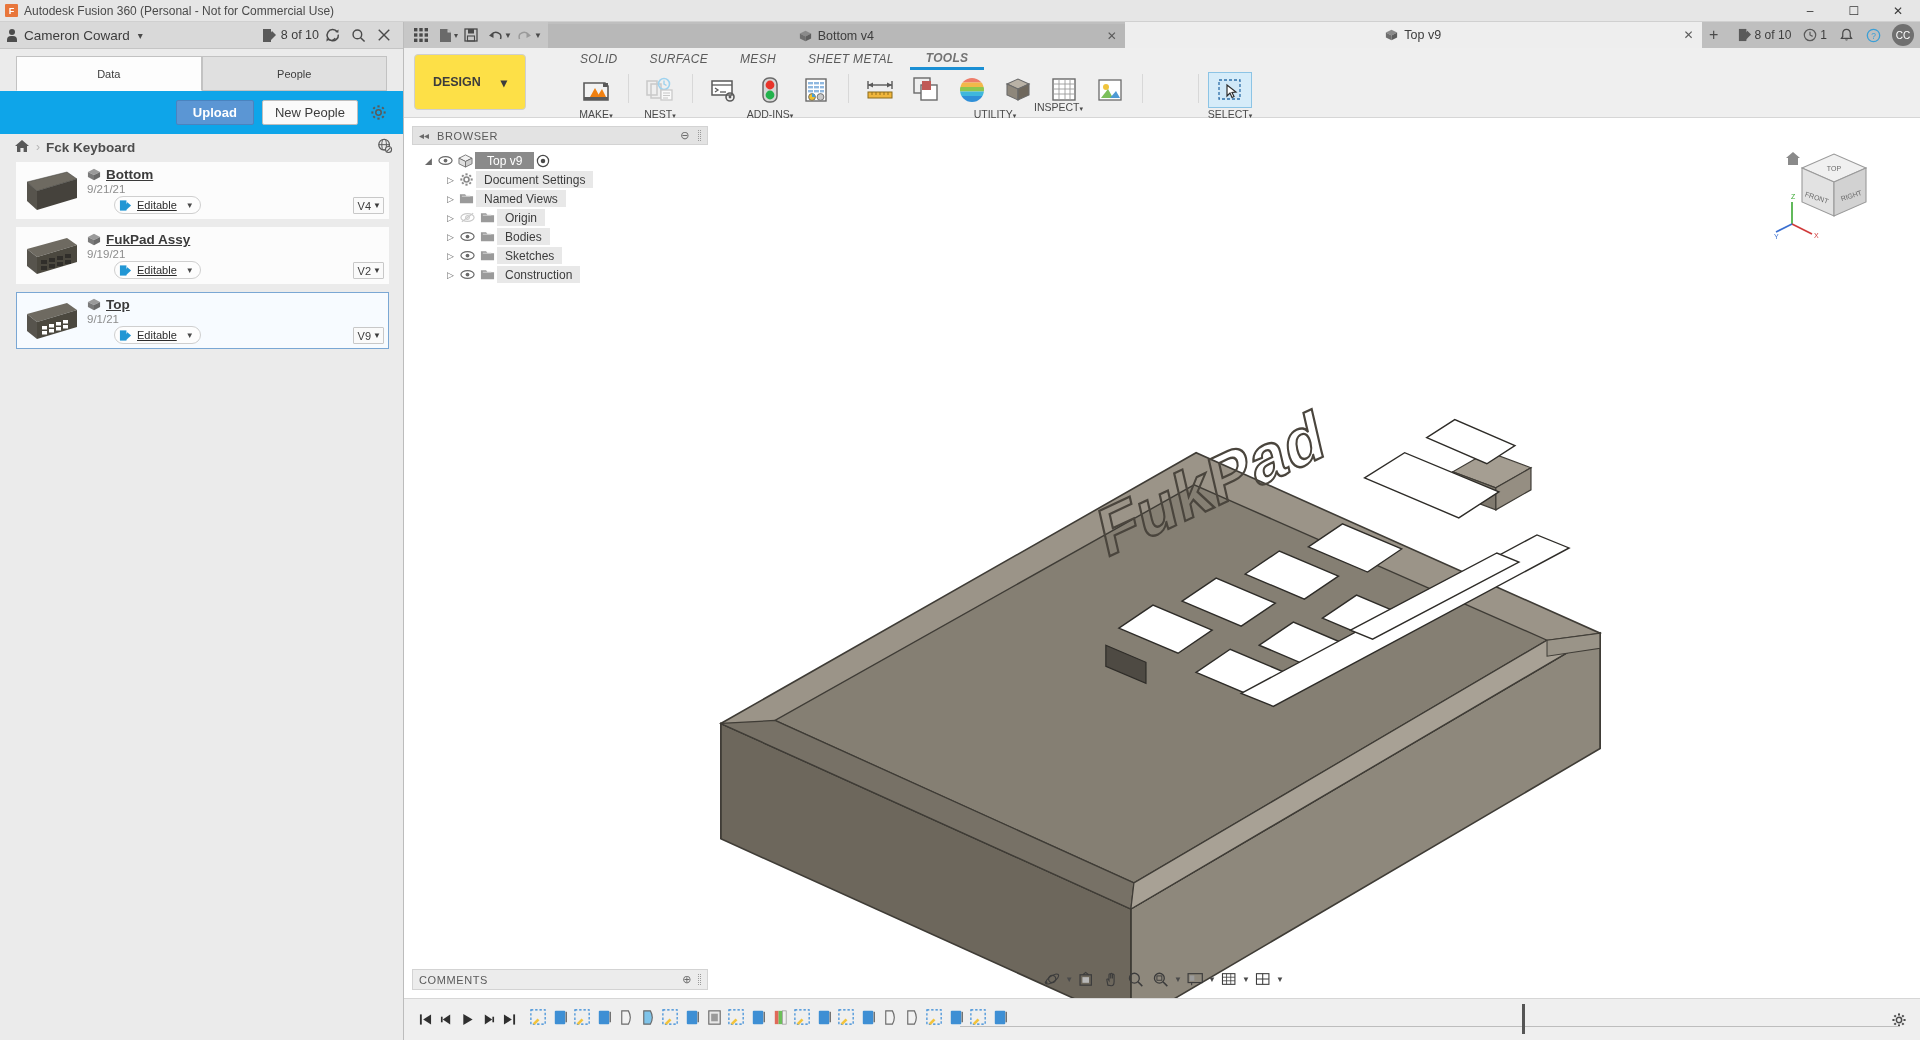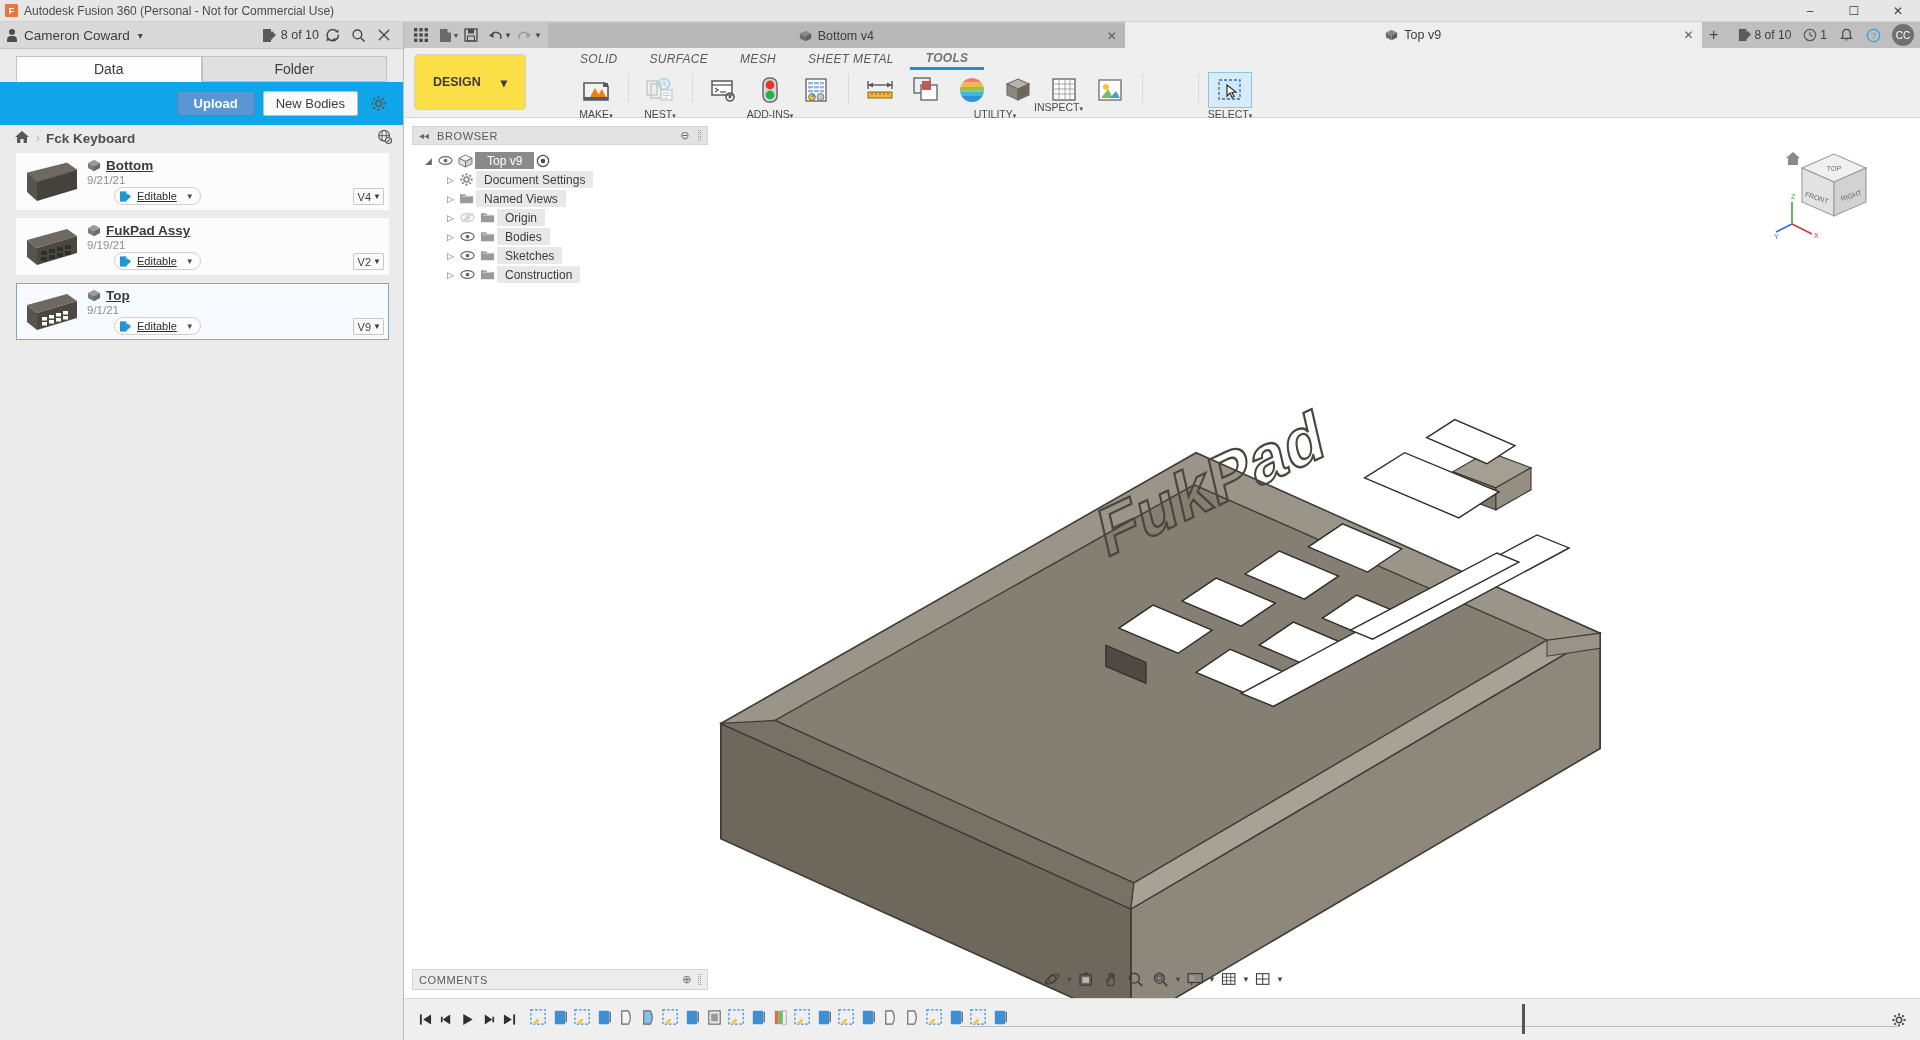--- a/index.html
+++ b/index.html
@@ -57,22 +57,22 @@
   .dp-account .pill {
     display:flex; align-items:center; gap:4px; font-size:12.5px; color:#3c3c3c;
   }
   .dp-account .icon-btn {
     width:26px; height:24px; display:flex; align-items:center; justify-content:center;
     color:#4a4a4a; font-size:14px;
   }
 
   .dp-tabs { display:flex; padding:7px 16px 0 16px; background:#ebebeb; }
   .dp-tab {
-    flex:1; height:26px; display:flex; align-items:center; justify-content:center;
-    font-size:14px; color:#3c3c3c; border:1px solid #c2c2c2; background:#e0e0e0;
+    flex:1; height:35px; display:flex; align-items:center; justify-content:center;
+    font-size:11px; color:#3c3c3c; border:1px solid #c2c2c2; background:#e0e0e0;
   }
   .dp-tab.active { background:#fdfdfd; border-bottom-color:#fdfdfd; }
 
   .dp-actions { display:flex; justify-content:flex-end; gap:8px; padding:9px 13px 9px 0; align-items:center; }
   .btn-primary {
     background:#5b96d4; color:#fff; border:1px solid #4a83bf; height:25px;
     padding:0 16px; font-size:13px; font-weight:bold; border-radius:2px;
     display:flex; align-items:center;
   }
   .btn-default {
@@ -279,26 +279,26 @@
         <div class="icon-btn">
           <svg width="14" height="14" viewBox="0 0 16 16">
               <line x1="2" y1="2" x2="14" y2="14" stroke="#4a4a4a" stroke-width="1.6"></line>
               <line x1="14" y1="2" x2="2" y2="14" stroke="#4a4a4a" stroke-width="1.6"></line>
             </svg>
         </div>
       </div>
 
       <div class="dp-tabs">
         <div class="dp-tab active">Data</div>
-        <div class="dp-tab">Folder</div>
+        <div class="dp-tab">People</div>
       </div>
 
       <div class="dp-actions">
         <div class="btn-primary">Upload</div>
-        <div class="btn-default">New Bodies</div>
+        <div class="btn-default">New People</div>
         <div class="gear-btn">
           <svg width="17" height="17" viewBox="0 0 20 20">
               <circle cx="10" cy="10" r="3.2" fill="none" stroke="#5a5a5a" stroke-width="1.8"></circle>
               <g stroke="#5a5a5a" stroke-width="2.6">
                 <line x1="10" y1="1.6" x2="10" y2="4"></line>
                 <line x1="10" y1="16" x2="10" y2="18.4"></line>
                 <line x1="1.6" y1="10" x2="4" y2="10"></line>
                 <line x1="16" y1="10" x2="18.4" y2="10"></line>
                 <line x1="4" y1="4" x2="5.6" y2="5.6"></line>
                 <line x1="14.4" y1="14.4" x2="16" y2="16"></line>

